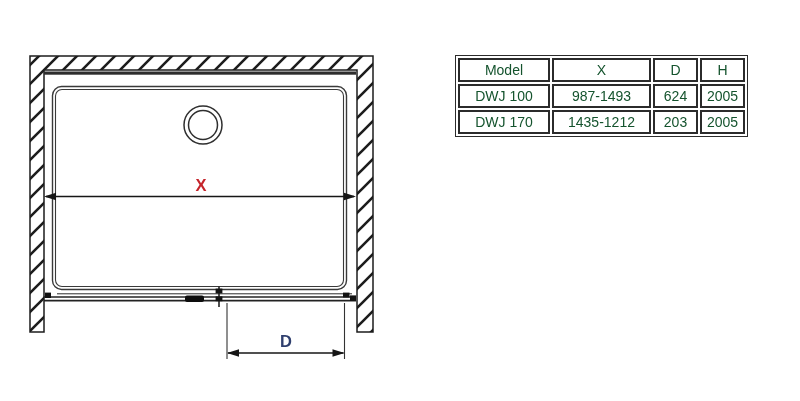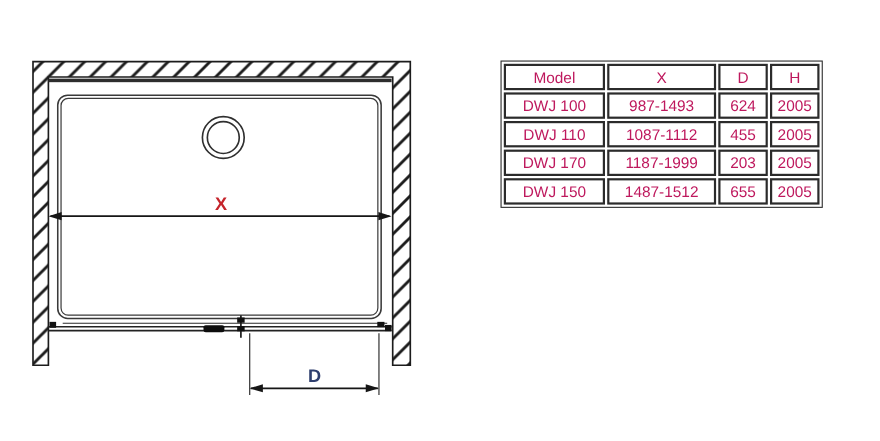--- a/index.html
+++ b/index.html
@@ -4,21 +4,21 @@
 <style>
   html,body{margin:0;padding:0;background:#ffffff;}
   #page{position:relative;width:800px;height:401px;background:#ffffff;overflow:hidden;
         font-family:"Liberation Sans",sans-serif;}
   #diagram{position:absolute;left:0;top:0;}
   .dim-label{font-family:"Liberation Sans",sans-serif;font-size:16.5px;font-weight:600;}
   #spec-table{position:absolute;left:455px;top:55px;border-collapse:separate;border-spacing:2px;
               border:1.5px solid #2b2b2b;background:#ffffff;table-layout:fixed;}
   #spec-table th,#spec-table td{border:2px solid #2b2b2b;height:20px;padding:0 3px;
               text-align:center;vertical-align:middle;font-size:14px;font-weight:400;
-              color:#be185d;background:#ffffff;white-space:nowrap;}
+              color:#14532d;background:#ffffff;white-space:nowrap;}
   #spec-table th{font-weight:400;}
   .col-model{width:92px;}.col-x{width:99px;}.col-d{width:45px;}.col-h{width:45px;}
   .c-red{color:#c5242b;}
   .c-navy{color:#2f3f6e;}
 </style>
 </head>
 <body>
 
 <div id="page">
 
@@ -85,32 +85,20 @@
       </tr>
     </thead>
     <tbody>
       <tr>
         <td>DWJ 100</td>
         <td>987-1493</td>
         <td>624</td>
         <td>2005</td>
       </tr>
       <tr>
-        <td>DWJ 110</td>
-        <td>1087-1112</td>
-        <td>455</td>
-        <td>2005</td>
-      </tr>
-      <tr>
         <td>DWJ 170</td>
-        <td>1187-1999</td>
+        <td>1435-1212</td>
         <td>203</td>
-        <td>2005</td>
-      </tr>
-      <tr>
-        <td>DWJ 150</td>
-        <td>1487-1512</td>
-        <td>655</td>
         <td>2005</td>
       </tr>
     </tbody>
   </table>
 </div>
 
 </body></html>

